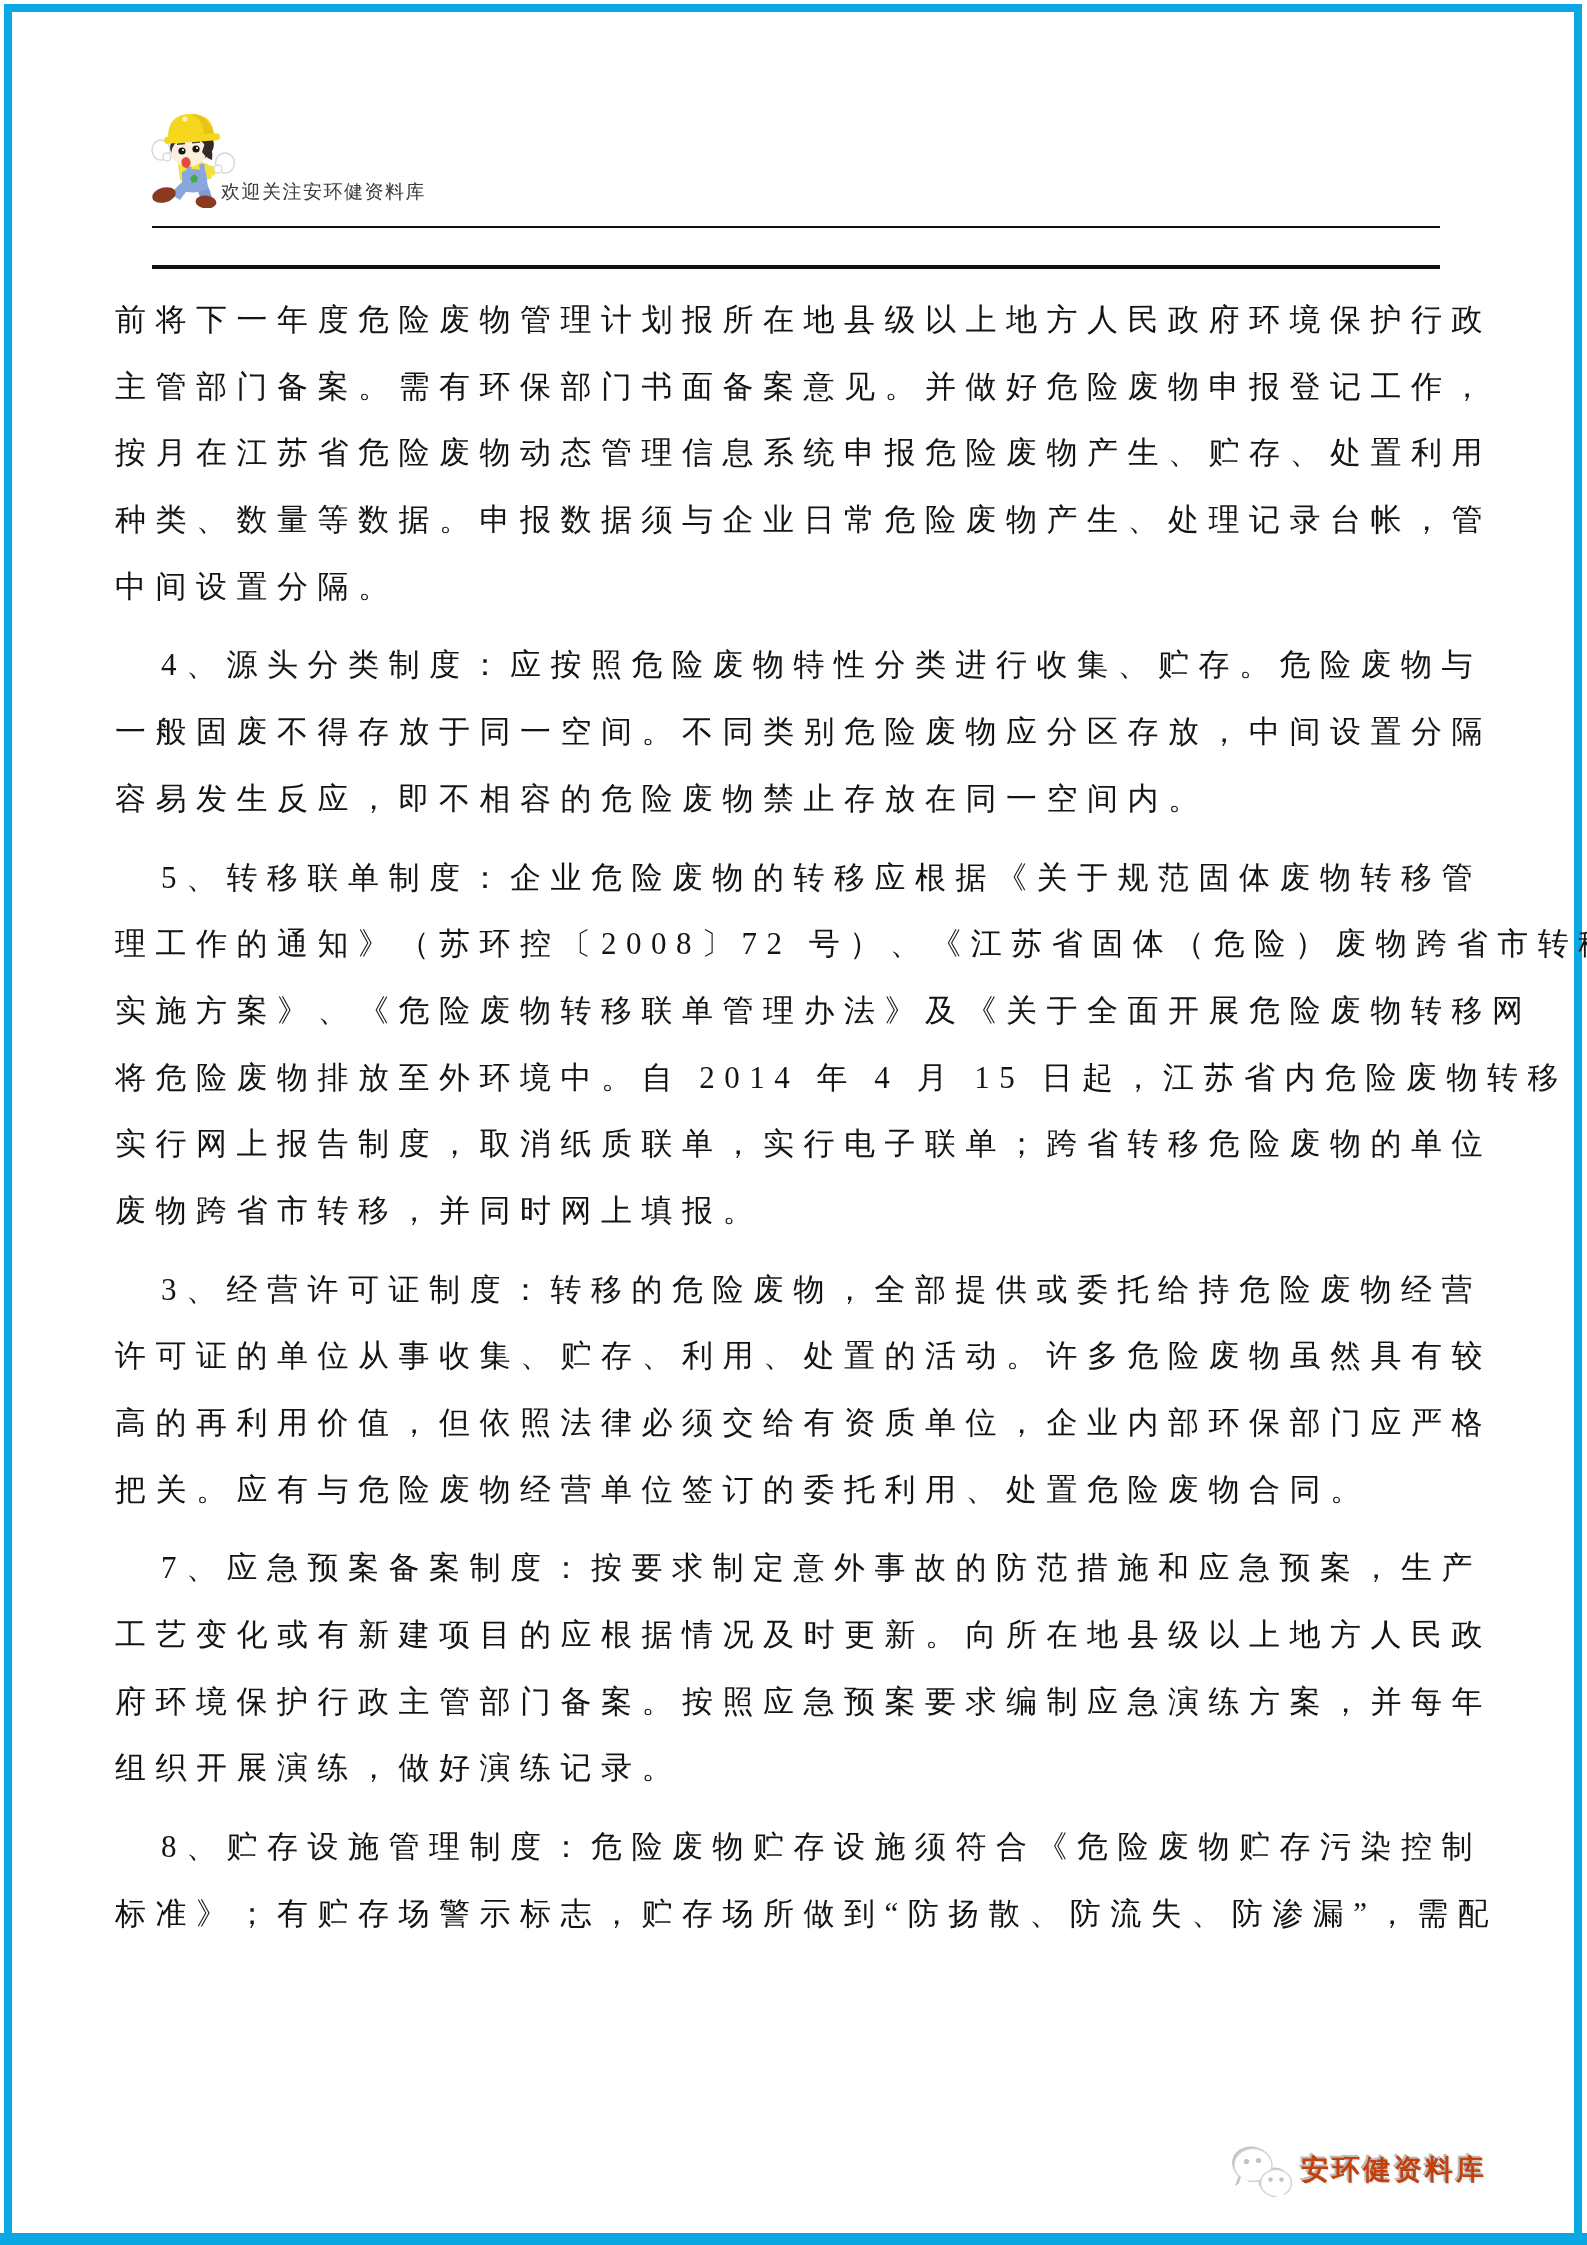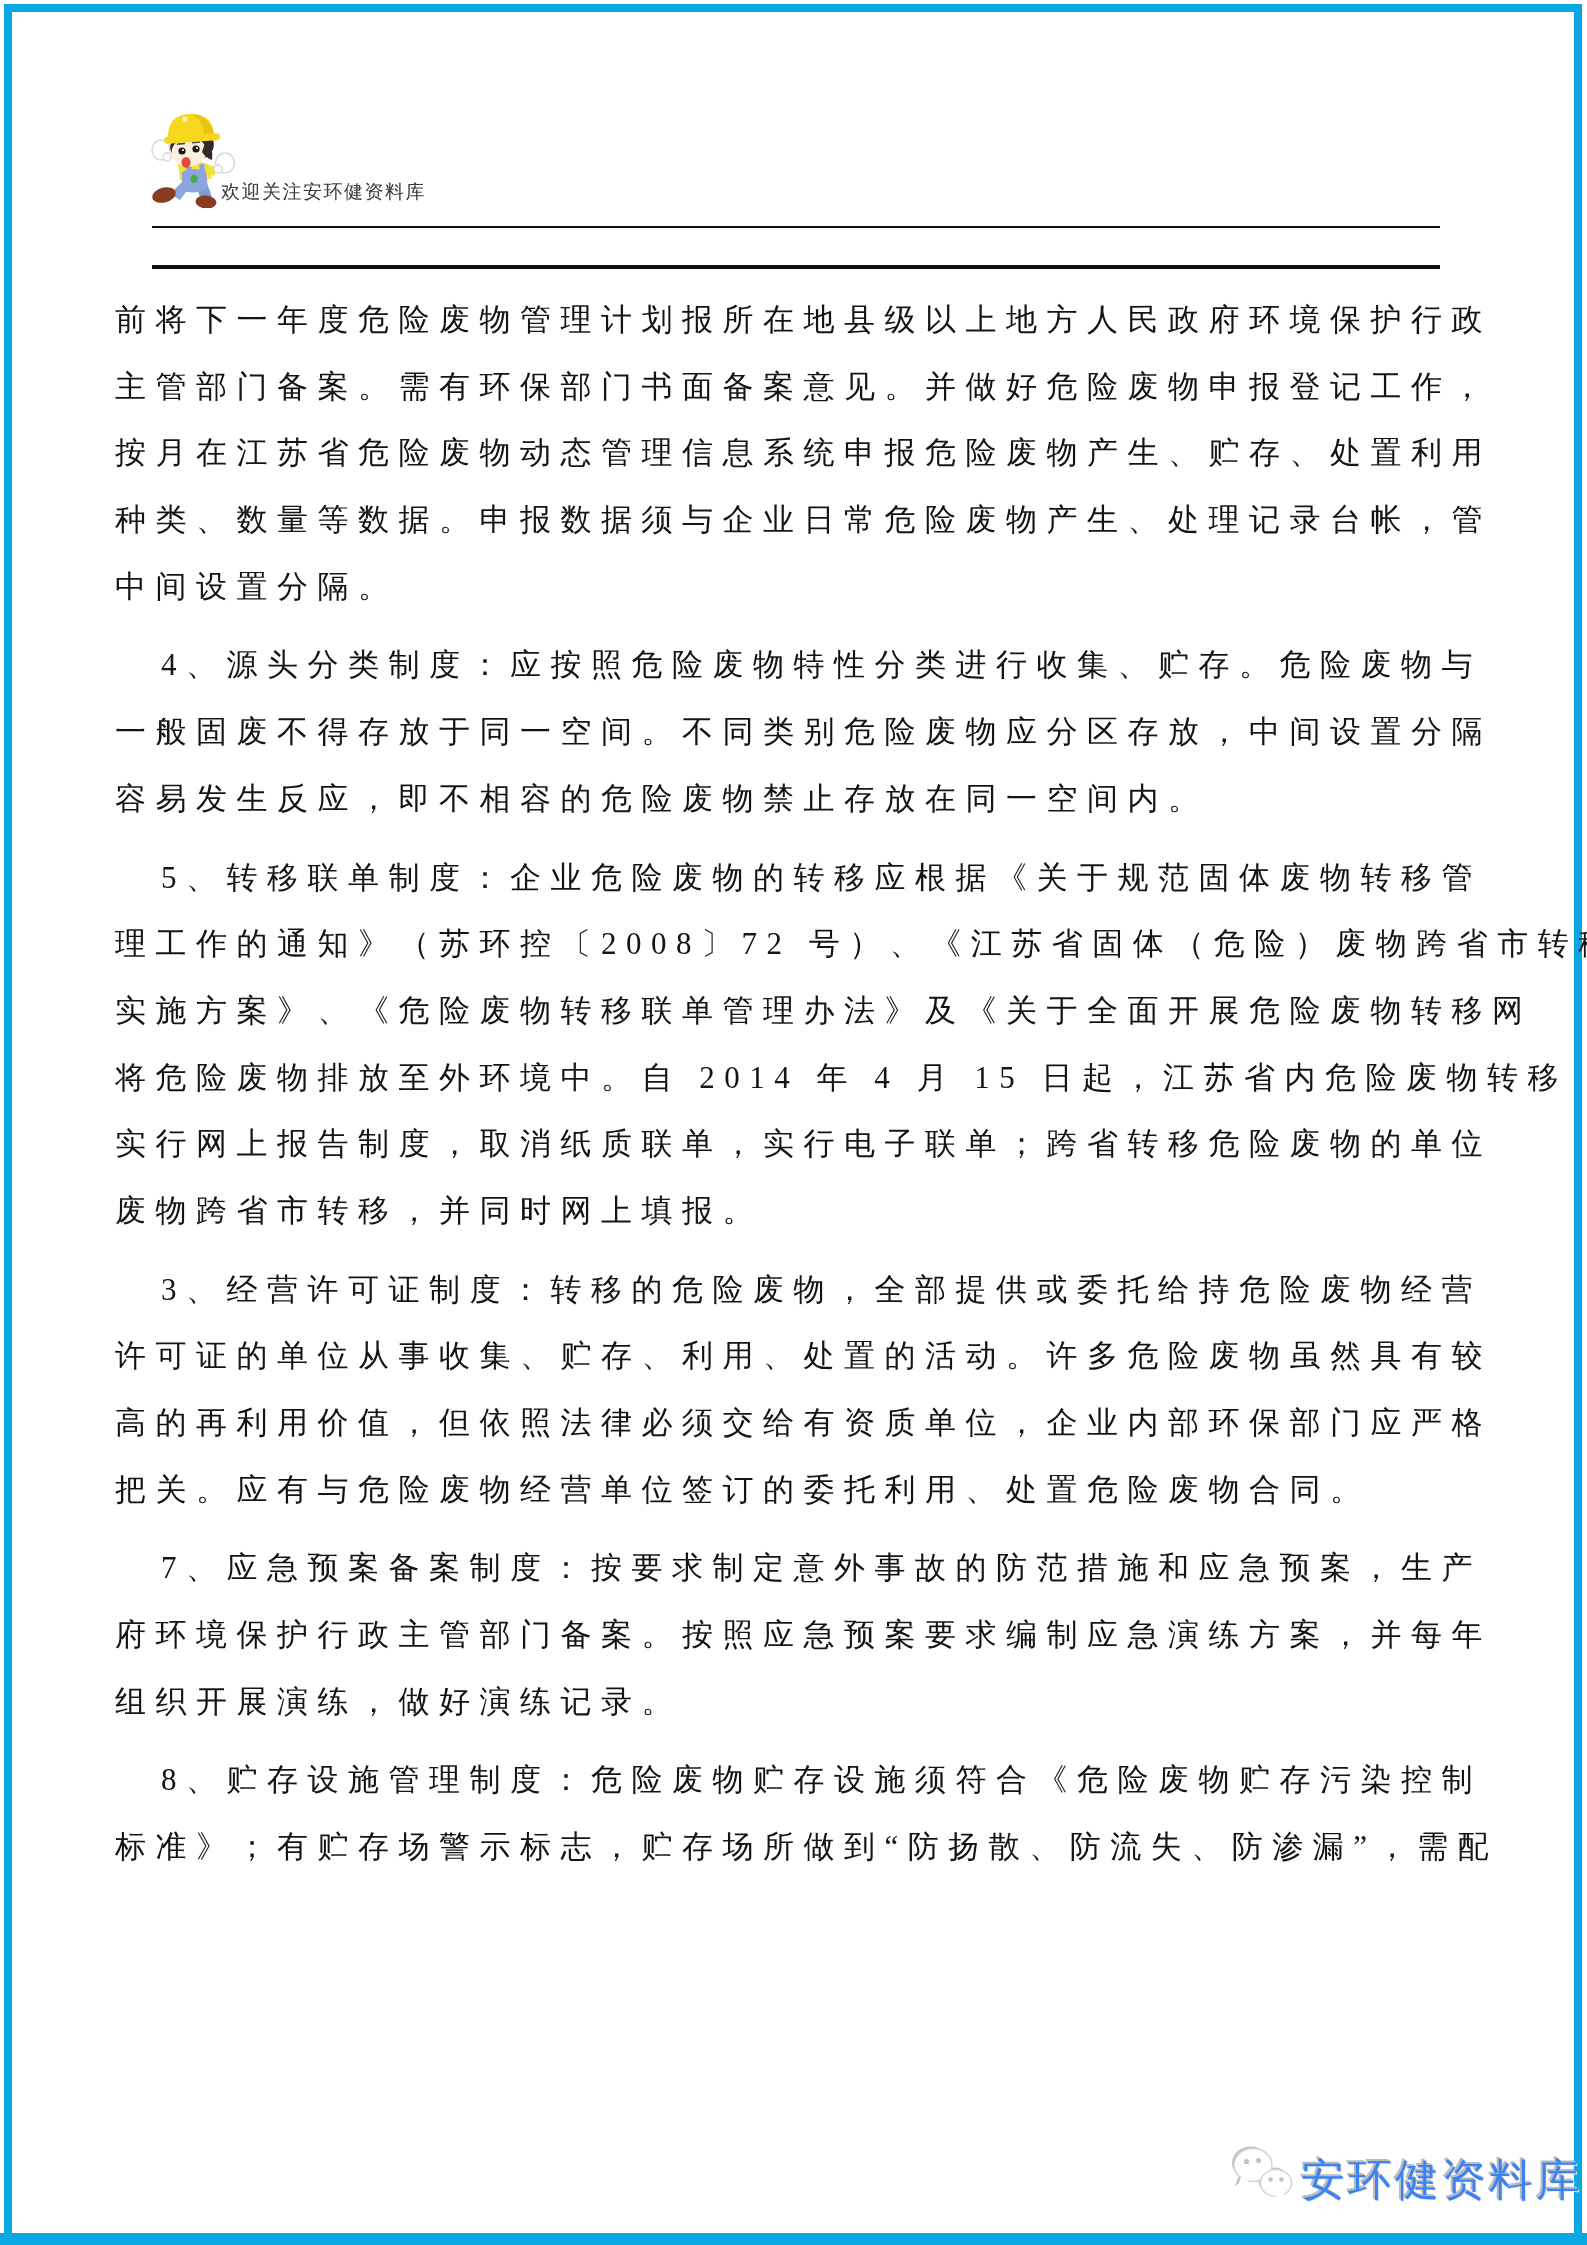--- a/index.html
+++ b/index.html
@@ -28,24 +28,25 @@
   .paragraph { margin:12px; }
   .text-line {
     font-size:31px; line-height:66.7px; letter-spacing:9.5px;
     white-space:nowrap; height:66.7px;
   }
   .first-indent { padding-left:46px; }
   
   .footer-mark { position:absolute; left:1231px; top:2139px; height:70px; }
   .wechat-icon { position:absolute; left:0; top:4px; width:66px; height:62px; }
   .footer-text {
-    position:absolute; left:70px; top:12px; font-size:44px; white-space:nowrap;
+    position:absolute; left:70px; top:12px; font-size:28px; white-space:nowrap;
     font-family:"Liberation Sans","DejaVu Sans",sans-serif; letter-spacing:3px;
-    color:#3b82f6;
+    color:#c2410c;
     text-shadow:-2px -2px 0 #bcbcbc, -1px -1px 0 #c6c6c6, 1px 1px 0 #efefef;
+    font-weight:bold;
   }
 </style>
 </head>
 <body>
 
 <div class="frame"></div>
 <div class="bottom-bar"></div>
 
 <svg class="mascot" viewBox="0 0 110 102" aria-hidden="true">
 
@@ -116,20 +117,21 @@
       <div class="text-line">废物跨省市转移，并同时网上填报。</div>
     </div>
     <div class="paragraph">
       <div class="text-line first-indent">3、经营许可证制度：转移的危险废物，全部提供或委托给持危险废物经营</div>
       <div class="text-line">许可证的单位从事收集、贮存、利用、处置的活动。许多危险废物虽然具有较</div>
       <div class="text-line">高的再利用价值，但依照法律必须交给有资质单位，企业内部环保部门应严格</div>
       <div class="text-line">把关。应有与危险废物经营单位签订的委托利用、处置危险废物合同。</div>
     </div>
     <div class="paragraph">
       <div class="text-line first-indent">7、应急预案备案制度：按要求制定意外事故的防范措施和应急预案，生产</div>
+      <div class="text-line">工艺变化或有新建项目的应根据情况及时更新。向所在地县级以上地方人民政</div>
       <div class="text-line">府环境保护行政主管部门备案。按照应急预案要求编制应急演练方案，并每年</div>
       <div class="text-line">组织开展演练，做好演练记录。</div>
     </div>
     <div class="paragraph">
       <div class="text-line first-indent">8、贮存设施管理制度：危险废物贮存设施须符合《危险废物贮存污染控制</div>
       <div class="text-line">标准》；有贮存场警示标志，贮存场所做到“防扬散、防流失、防渗漏”，需配</div>
     </div>
   </div>
 
 <div class="footer-mark">

